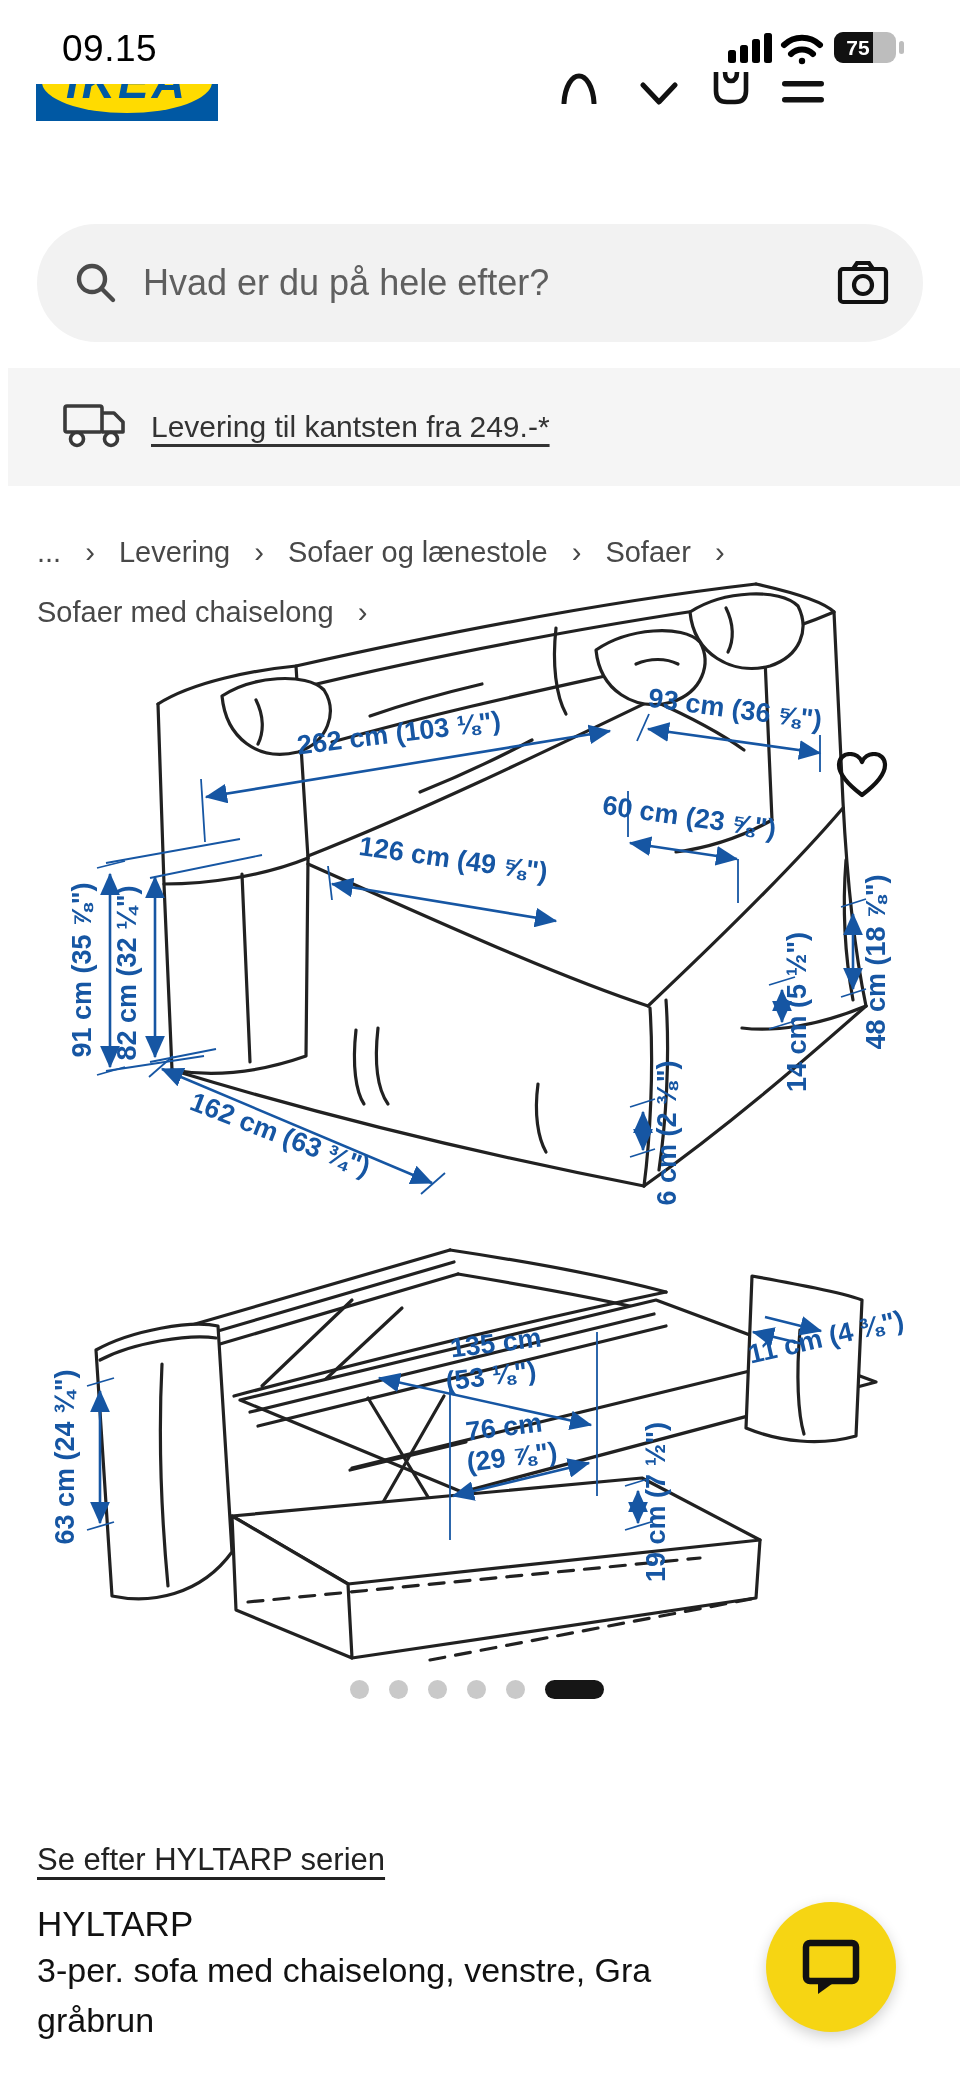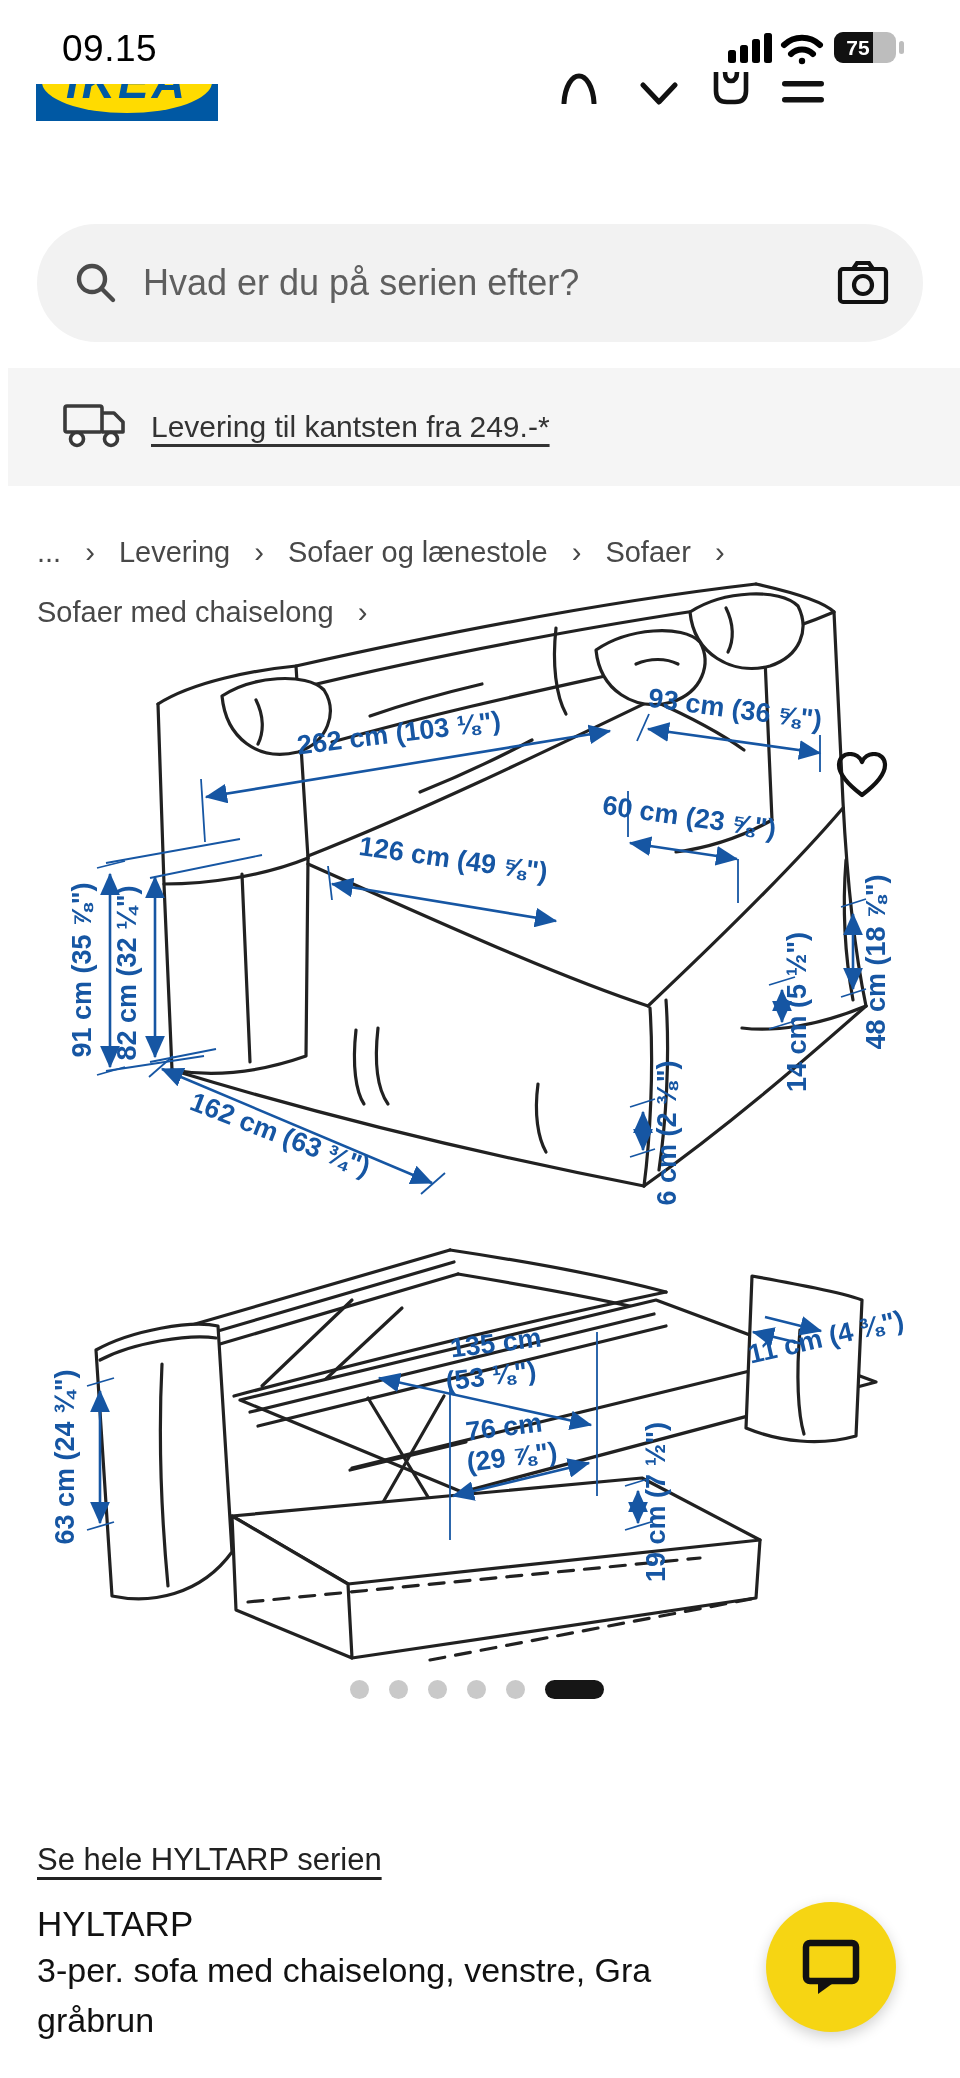--- a/index.html
+++ b/index.html
@@ -110,21 +110,21 @@
       <rect y="3" width="42" height="5.4" rx="2.7" fill="#111"></rect>
       <rect y="19" width="42" height="5.4" rx="2.7" fill="#111"></rect>
     </svg>
   </button>
 
   <div class="abs search">
     <svg class="mag" width="46" height="46" viewBox="0 0 46 46">
       <circle cx="19" cy="19" r="13" fill="none" stroke="#4a4a4a" stroke-width="4.4"></circle>
       <line x1="29" y1="29" x2="40" y2="40" stroke="#4a4a4a" stroke-width="4.4" stroke-linecap="round"></line>
     </svg>
-    <span class="ph">Hvad er du på serien efter?</span>
+    <span class="ph">Hvad er du på hele efter?</span>
     <button class="cambtn">
       <svg width="52" height="46" viewBox="0 0 52 46">
         <path d="M16,9 L20,3 L32,3 L36,9" fill="none" stroke="#111" stroke-width="4.2"></path>
         <rect x="3" y="9" width="46" height="33" rx="3" fill="none" stroke="#111" stroke-width="4.2"></rect>
         <circle cx="26" cy="25" r="9" fill="none" stroke="#111" stroke-width="4.2"></circle>
       </svg>
     </button>
   </div>
 
   <div class="abs banner">
@@ -299,21 +299,21 @@
 
   <div class="abs dots">
     <span class="dot"></span>
     <span class="dot"></span>
     <span class="dot"></span>
     <span class="dot"></span>
     <span class="dot"></span>
     <span class="dot active"></span>
   </div>
 
-  <a class="abs series">Se hele HYLTARP serien</a>
+  <a class="abs series">Se efter HYLTARP serien</a>
   <h1 class="abs title">HYLTARP</h1>
   <p class="abs desc" style="top:1950px">3-per. sofa med chaiselong, venstre, Gra</p>
   <p class="abs desc" style="top:2000px">gråbrun</p>
 
   <button class="abs chat">
     <svg width="58" height="56" viewBox="0 0 58 56">
       <rect x="4" y="4" width="50" height="38" rx="4" fill="none" stroke="#111" stroke-width="6.5"></rect>
       <path d="M16,42 L16,55 L34,42 Z" fill="#111"></path>
     </svg>
   </button>

